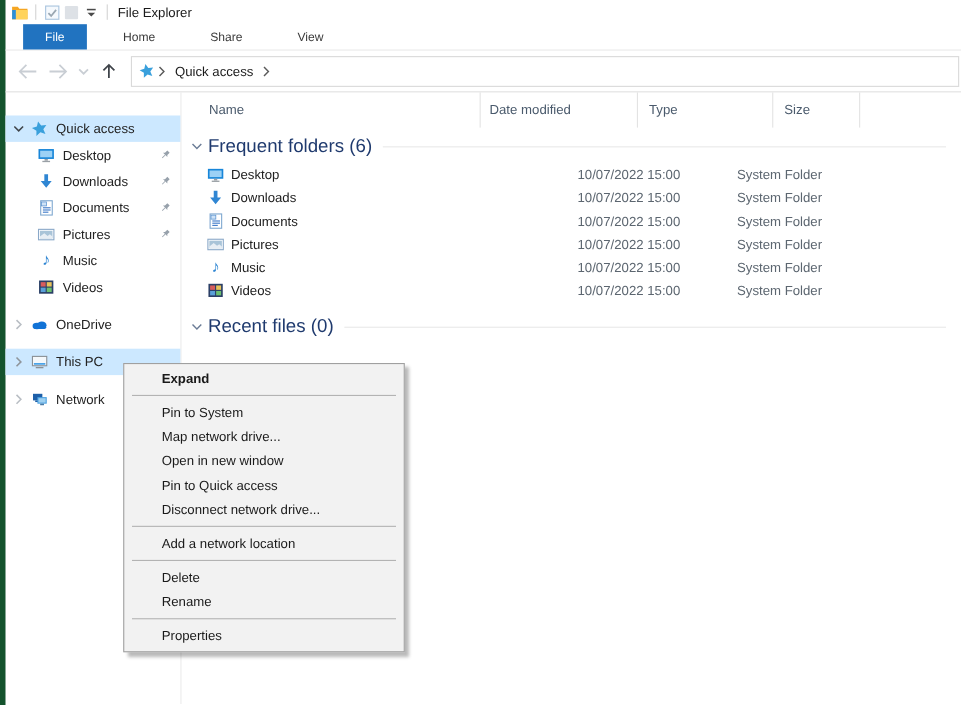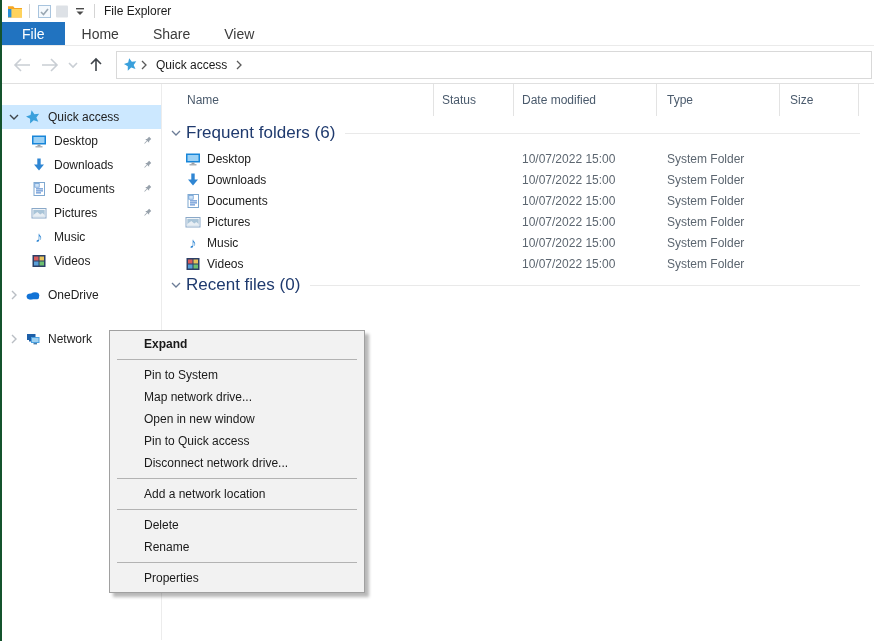--- a/index.html
+++ b/index.html
@@ -1,28 +1,28 @@
 <!DOCTYPE html>
 <html><head>
 <meta charset="utf-8">
 <style>
   * { margin:0; padding:0; box-sizing:border-box; }
   html,body { width:874px; height:641px; overflow:hidden; background:#fff;
     font-family:"Liberation Sans", sans-serif; font-size:12px; color:#222; }
-  .window { position:relative; width:874px; height:641px; border-left:2px solid #14532d; }
+  .window { position:relative; width:874px; height:641px; border-left:5px solid #14532d; }
 
   
   .titlebar { height:22px; display:flex; align-items:center; padding-left:4px; }
   .titlebar .sep { width:1px; height:14px; background:#d4d4d4; margin:0 5px; }
   .qat-btn { width:18px; height:16px; display:flex; align-items:center; justify-content:center; }
   .win-title { margin-left:4px; color:#1a1a1a; font-size:12px; }
 
   
   .tabs { height:24px; display:flex; align-items:stretch; border-bottom:1px solid #eaeaea; }
-  .tab { padding:0 17px; display:flex; align-items:center; color:#3b3b3b; font-size:14px; }
+  .tab { padding:0 17px; display:flex; align-items:center; color:#3b3b3b; font-size:11px;margin-left:16px; }
   .tab.active { background:#2173c0; color:#fff; padding:0 20px; }
 
   
   .navrow { height:38px; display:flex; align-items:center; border-bottom:1px solid #e0e0e0; }
   .nav-btn { width:28px; height:26px; display:flex; align-items:center; justify-content:center; }
   .addr-box { flex:1; height:28px; margin-left:6px; margin-right:2px; border:1px solid #d9d9d9;
     background:#fff; display:flex; align-items:center; padding-left:6px; }
   .crumb { padding:0 6px; color:#1a1a1a; }
   .crumb-chev { display:flex; align-items:center; padding:0 2px; }
 
@@ -279,20 +279,35 @@
               <ellipse cx="5.6" cy="9.4" rx="4" ry="3" fill="#1273d6"></ellipse>
               <ellipse cx="10" cy="8.6" rx="4.3" ry="3.4" fill="#1273d6"></ellipse>
               <rect x="2.5" y="9" width="11.5" height="3.2" rx="1.6" fill="#1273d6"></rect>
             </svg>
         </span>
         <span class="lbl">OneDrive</span>
       </div>
 
       <div class="side-gap"></div>
 
+      <div class="side-row parent sel">
+        <span class="chev">
+          <svg width="12" height="12" viewBox="0 0 12 12">
+              <path d="M4 2l4 4-4 4" fill="none" stroke="#8f959b" stroke-width="1.4"></path>
+            </svg>
+        </span>
+        <span class="ico">
+          <svg width="16" height="16" viewBox="0 0 16 16">
+              <rect x="1.5" y="3" width="13" height="8.5" fill="#f4f8fb" stroke="#8a9096"></rect>
+              <rect x="2.8" y="9" width="10.4" height="1.6" fill="#4aa3e8"></rect>
+              <rect x="4.5" y="12.6" width="7" height="1.2" fill="#8a9096"></rect>
+            </svg>
+        </span>
+        <span class="lbl">This PC</span>
+      </div>
 
       <div class="side-gap"></div>
 
       <div class="side-row parent">
         <span class="chev">
           <svg width="12" height="12" viewBox="0 0 12 12">
               <path d="M4 2l4 4-4 4" fill="none" stroke="#b9bec4" stroke-width="1.4"></path>
             </svg>
         </span>
         <span class="ico">
@@ -306,21 +321,20 @@
         </span>
         <span class="lbl">Network</span>
       </div>
 
     </div>
 
     <div class="content">
 
       <div class="colhdr">
         <div class="cell c-name">Name</div>
-        <div class="cell c-status">Status</div>
         <div class="cell c-date">Date modified</div>
         <div class="cell c-type">Type</div>
         <div class="cell c-size">Size</div>
       </div>
 
       <div class="group-hdr">
         <span class="gchev">
           <svg width="12" height="12" viewBox="0 0 12 12">
               <path d="M2 4l4 4 4-4" fill="none" stroke="#6b7c96" stroke-width="1.3"></path>
             </svg>
@@ -421,21 +435,21 @@
               </svg>
             </span>
           <span>Videos</span>
         </span>
         <span class="cell c-status"></span>
         <span class="cell c-date">10/07/2022 15:00</span>
         <span class="cell c-type">System Folder</span>
         <span class="cell c-size"></span>
       </div>
 
-      <div class="group-hdr" style="margin-top:0">
+      <div class="group-hdr" style="margin-top:12px">
         <span class="gchev">
           <svg width="12" height="12" viewBox="0 0 12 12">
               <path d="M2 4l4 4 4-4" fill="none" stroke="#6b7c96" stroke-width="1.3"></path>
             </svg>
         </span>
         <span class="gtxt">Recent files (0)</span>
         <span class="gline"></span>
       </div>
 
     </div>

